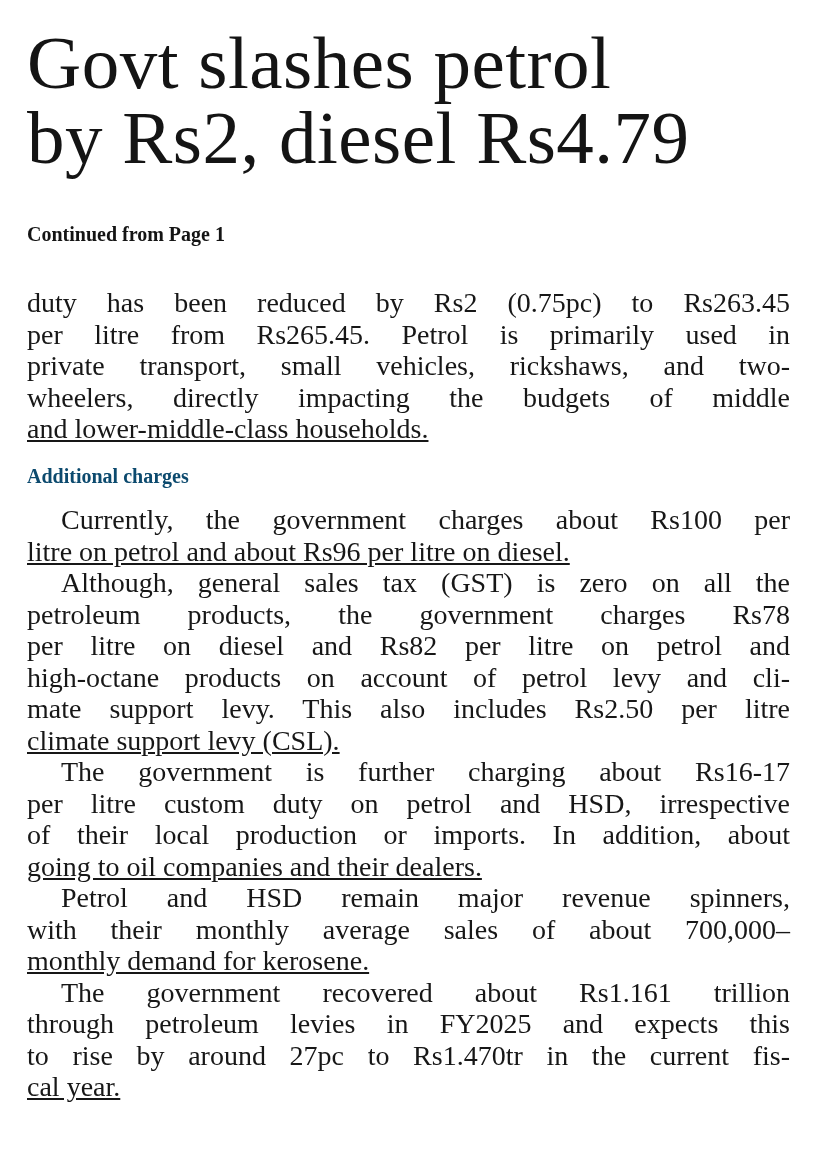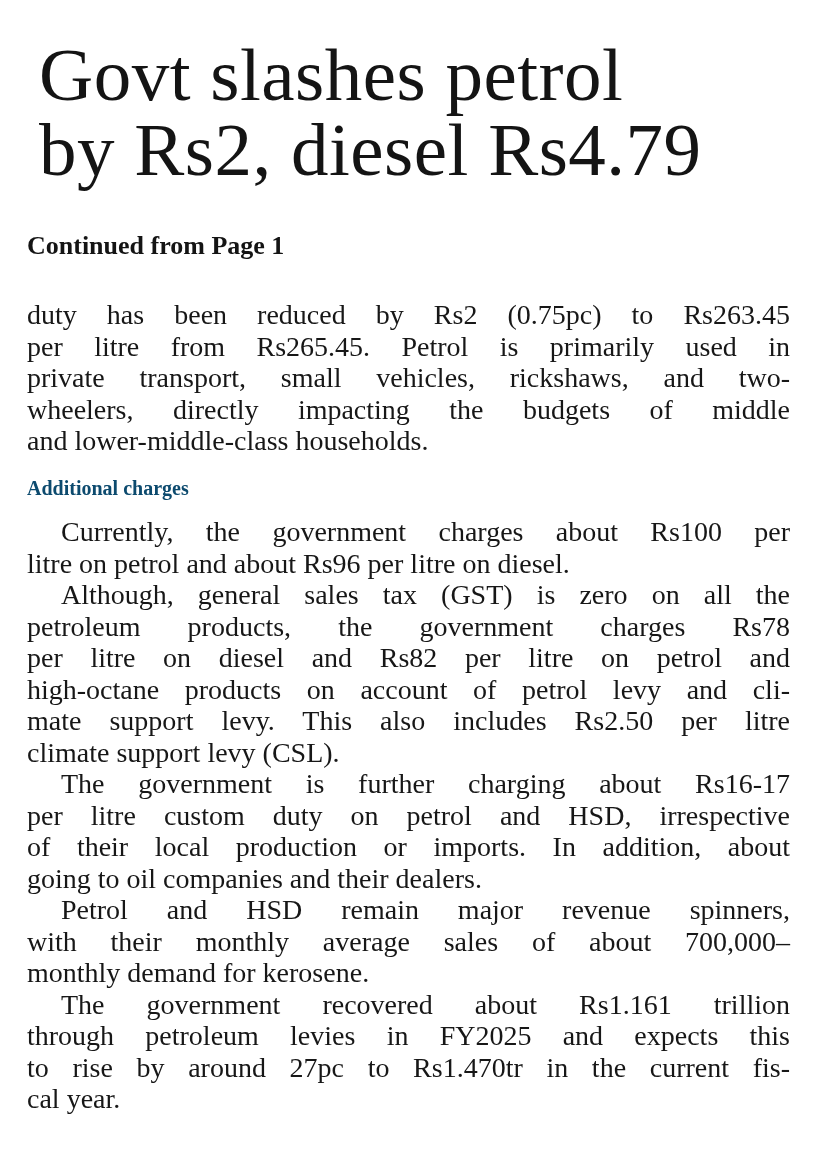--- a/index.html
+++ b/index.html
@@ -15,54 +15,55 @@
     color: #161616;
   }
   .page {
     box-sizing: border-box;
     width: 817px;
     height: 1166px;
     padding: 25px 27px 0 27px;
     background: #ffffff;
   }
   .headline {
-    margin: 12px;
+    margin: 0;
     font-size: 75px;
     line-height: 75px;
     font-weight: 400;
     letter-spacing: 0.5px;
     color: #141414;
   }
   .hl-line {
     display: block;
     white-space: nowrap;
   }
   .continued {
     margin: 44px 0 0 0;
-    font-size: 26px;
+    font-size: 20px;
     line-height: 30px;
     font-weight: 700;
     color: #141414;
   }
   .article-body {
     margin-top: 38px;
     font-size: 28px;
     line-height: 31.5px;
     color: #171717;
   }
   .paragraph {
     margin: 0;
   }
   .tline {
     text-align: justify;
     text-align-last: justify;
   }
   .tline.lastline {
     text-align: right;
     text-align-last: left;
+    text-decoration: underline;
   }
   .tline.indent {
     text-indent: 34px;
   }
   .subhead {
     margin: 16px 0 12px 0;
     font-size: 20px;
     line-height: 31.5px;
     font-weight: 700;
     color: #0c4a6e;

